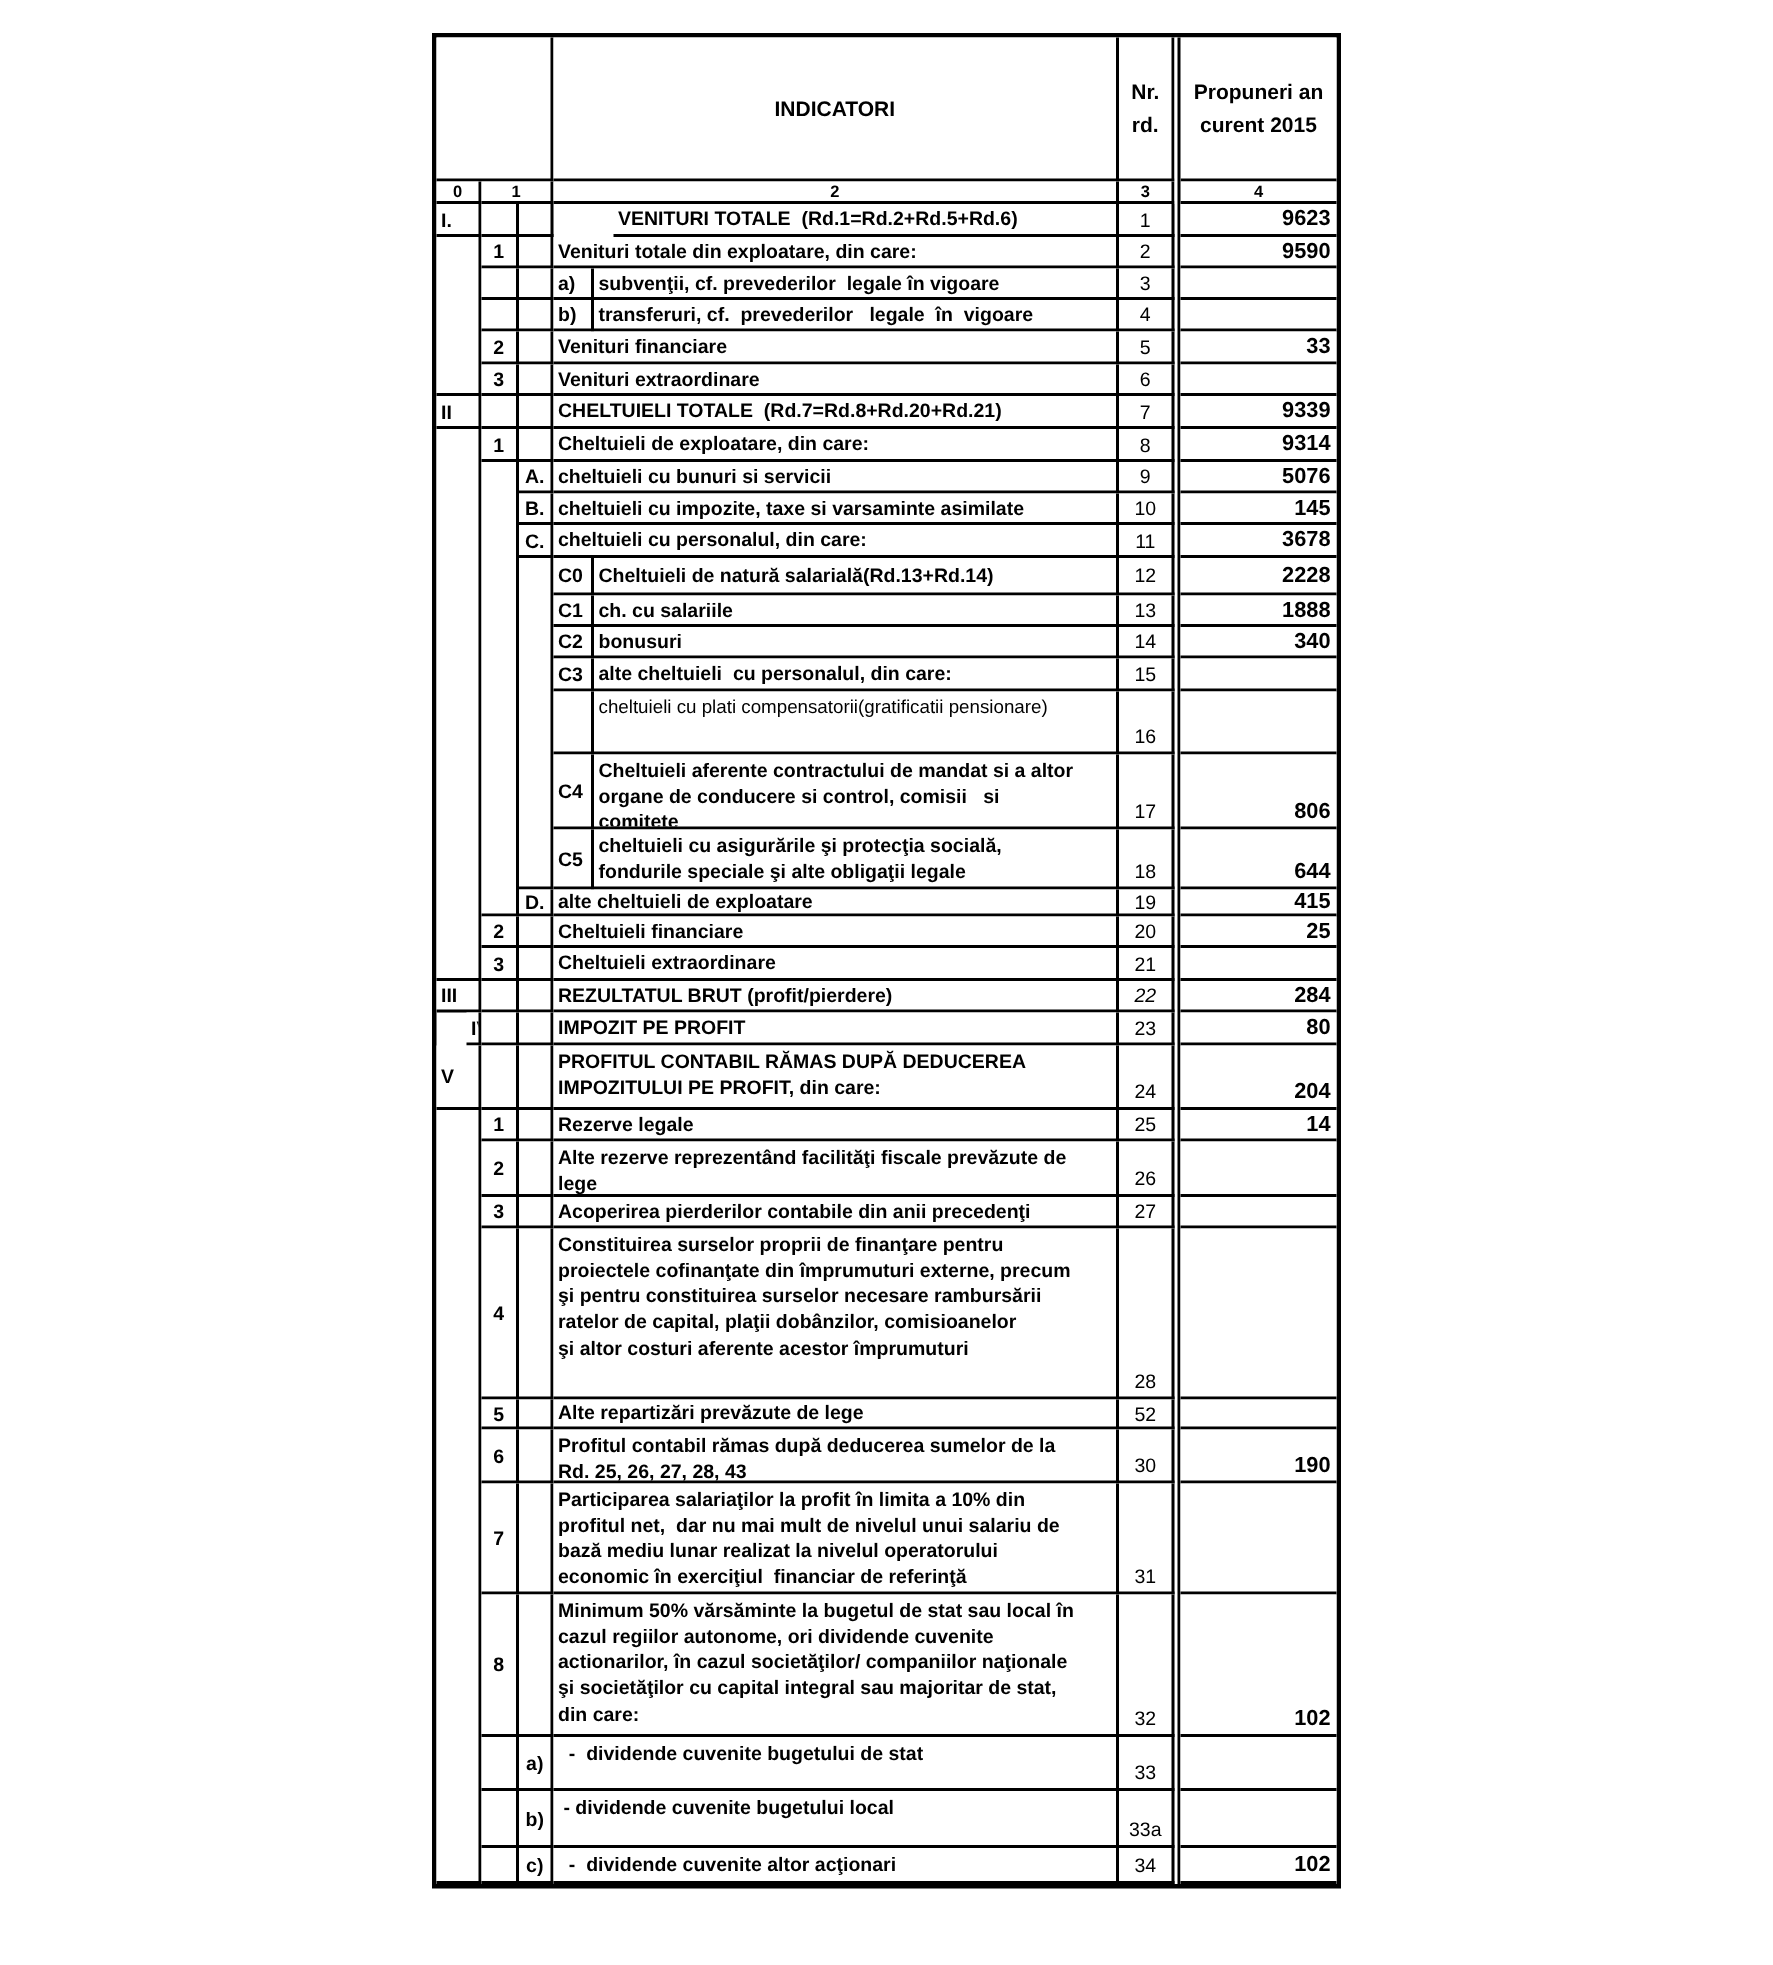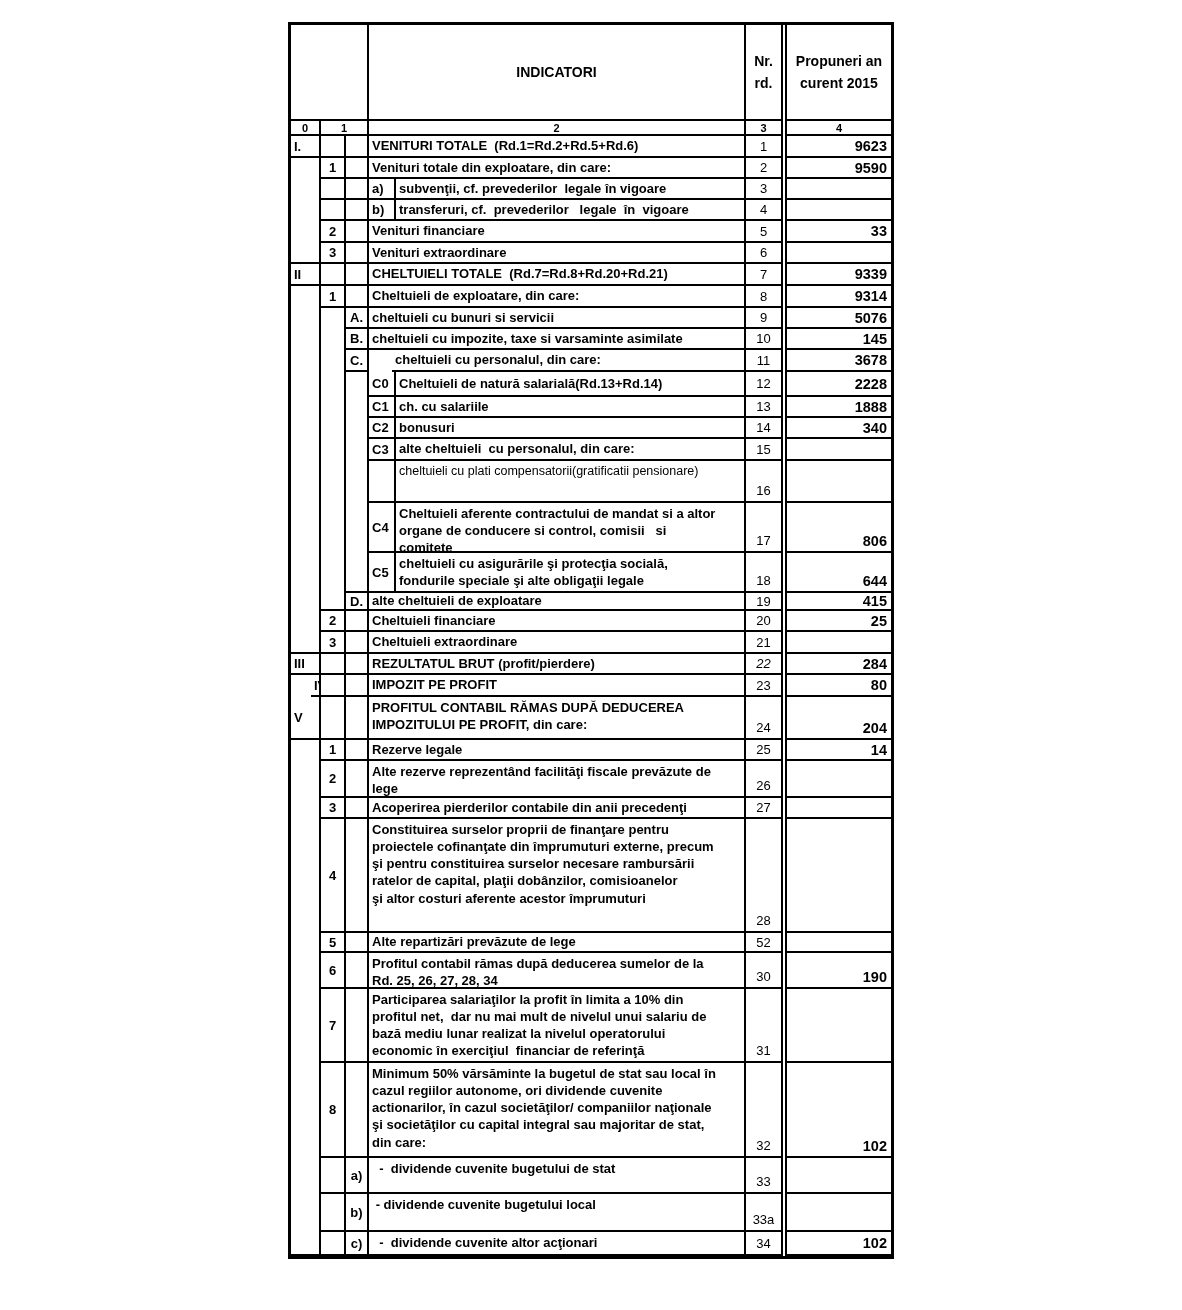--- a/index.html
+++ b/index.html
@@ -49,21 +49,21 @@
     <div class="c lbl" style="grid-area: 3 / 1 / span 1;">I.</div>
     <div class="c lbl" style="grid-area: 4 / 1 / span 5;"></div>
     <div class="c lbl" style="grid-area: 9 / 1 / span 1;">II</div>
     <div class="c lbl" style="grid-area: 10 / 1 / span 14;"></div>
     <div class="c lbl" style="grid-area: 24 / 1 / span 1;">III</div>
     <div class="c lbl" style="grid-area: 25 / 1 / span 1; margin-left: 20px;">IV</div>
     <div class="c lbl" style="grid-area: 26 / 1 / span 1;">V</div>
     <div class="c lbl" style="grid-area: 27 / 1 / span 11;"></div>
     <div class="c lbl ctr" style="grid-area: 3 / 2;"></div>
     <div class="c lbl ctr" style="grid-area: 3 / 3;"></div>
-    <div class="c txt" style="grid-area: 3 / 4 / auto / span 2;">VENITURI TOTALE  (Rd.1=Rd.2+Rd.5+Rd.6)</div>
+    <div class="c txt" style="grid-area: 3 / 4 / auto / span 2; margin-left: 40px;">VENITURI TOTALE  (Rd.1=Rd.2+Rd.5+Rd.6)</div>
     <div class="c nr" style="grid-area: 3 / 6;">1</div>
     <div class="c val" style="grid-area: 3 / 8;">9623</div>
     <div class="c lbl ctr" style="grid-area: 4 / 2;">1</div>
     <div class="c lbl ctr" style="grid-area: 4 / 3;"></div>
     <div class="c txt" style="grid-area: 4 / 4 / auto / span 2;">Venituri totale din exploatare, din care:</div>
     <div class="c nr" style="grid-area: 4 / 6;">2</div>
     <div class="c val" style="grid-area: 4 / 8; text-align: center;">9590</div>
     <div class="c lbl ctr" style="grid-area: 5 / 2;"></div>
     <div class="c lbl ctr" style="grid-area: 5 / 3;"></div>
     <div class="c lbl" style="grid-area: 5 / 4;">a)</div>
@@ -99,21 +99,21 @@
     <div class="c" style="grid-area: 11 / 2 / span 11;"></div>
     <div class="c lbl ctr" style="grid-area: 11 / 3;">A.</div>
     <div class="c txt" style="grid-area: 11 / 4 / auto / span 2;">cheltuieli cu bunuri si servicii</div>
     <div class="c nr" style="grid-area: 11 / 6;">9</div>
     <div class="c val" style="grid-area: 11 / 8;">5076</div>
     <div class="c lbl ctr" style="grid-area: 12 / 3;">B.</div>
     <div class="c txt" style="grid-area: 12 / 4 / auto / span 2;">cheltuieli cu impozite, taxe si varsaminte asimilate</div>
     <div class="c nr" style="grid-area: 12 / 6;">10</div>
     <div class="c val" style="grid-area: 12 / 8;">145</div>
     <div class="c lbl ctr" style="grid-area: 13 / 3;">C.</div>
-    <div class="c txt" style="grid-area: 13 / 4 / auto / span 2; margin-left: 23px;">cheltuieli cu personalul, din care:</div>
+    <div class="c txt" style="grid-area: 13 / 4 / auto / span 2;">cheltuieli cu personalul, din care:</div>
     <div class="c nr" style="grid-area: 13 / 6;">11</div>
     <div class="c val" style="grid-area: 13 / 8;">3678</div>
     <div class="c" style="grid-area: 14 / 3 / span 7;"></div>
     <div class="c lbl" style="grid-area: 14 / 4;">C0</div>
     <div class="c txt" style="grid-area: 14 / 5;">Cheltuieli de natură salarială(Rd.13+Rd.14)</div>
     <div class="c nr" style="grid-area: 14 / 6;">12</div>
     <div class="c val" style="grid-area: 14 / 8;">2228</div>
     <div class="c lbl" style="grid-area: 15 / 4;">C1</div>
     <div class="c txt" style="grid-area: 15 / 5;">ch. cu salariile</div>
     <div class="c nr" style="grid-area: 15 / 6;">13</div>
@@ -197,21 +197,21 @@
     <div class="c nr bot" style="grid-area: 30 / 6;">28</div>
     <div class="c val bot" style="grid-area: 30 / 8;"></div>
     <div class="c lbl ctr" style="grid-area: 31 / 2;">5</div>
     <div class="c lbl ctr" style="grid-area: 31 / 3;"></div>
     <div class="c txt" style="grid-area: 31 / 4 / auto / span 2;">Alte repartizări prevăzute de lege</div>
     <div class="c nr" style="grid-area: 31 / 6;">52</div>
     <div class="c val" style="grid-area: 31 / 8;"></div>
     <div class="c lbl ctr" style="grid-area: 32 / 2;">6</div>
     <div class="c lbl ctr" style="grid-area: 32 / 3;"></div>
     <div class="c txt top" style="grid-area: 32 / 4 / auto / span 2;">Profitul contabil rămas după deducerea sumelor de la
-Rd. 25, 26, 27, 28, 34</div>
+Rd. 25, 26, 27, 28, 43</div>
     <div class="c nr bot" style="grid-area: 32 / 6;">30</div>
     <div class="c val bot" style="grid-area: 32 / 8;">190</div>
     <div class="c lbl ctr" style="grid-area: 33 / 2;">7</div>
     <div class="c lbl ctr" style="grid-area: 33 / 3;"></div>
     <div class="c txt top" style="grid-area: 33 / 4 / auto / span 2;">Participarea salariaţilor la profit în limita a 10% din
 profitul net,  dar nu mai mult de nivelul unui salariu de
 bază mediu lunar realizat la nivelul operatorului
 economic în exerciţiul  financiar de referinţă</div>
     <div class="c nr bot" style="grid-area: 33 / 6;">31</div>
     <div class="c val bot" style="grid-area: 33 / 8;"></div>

